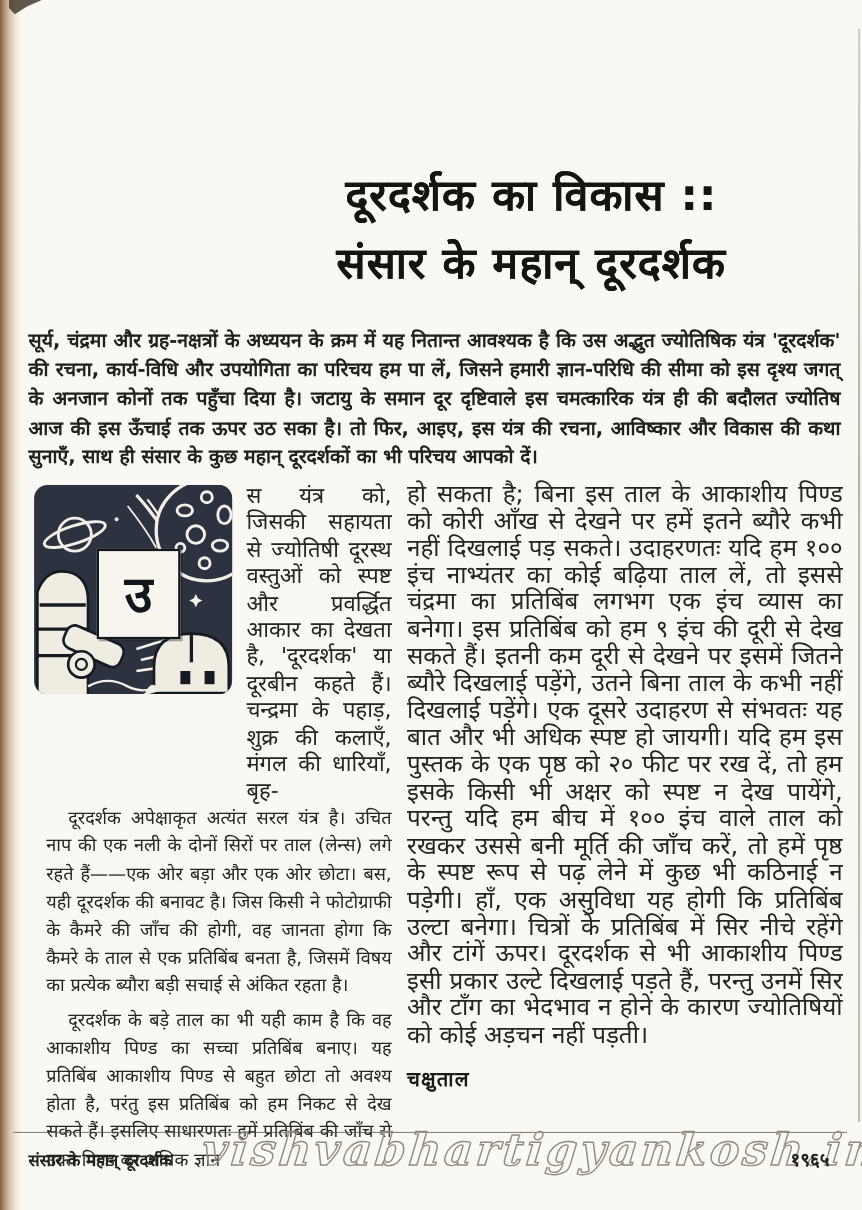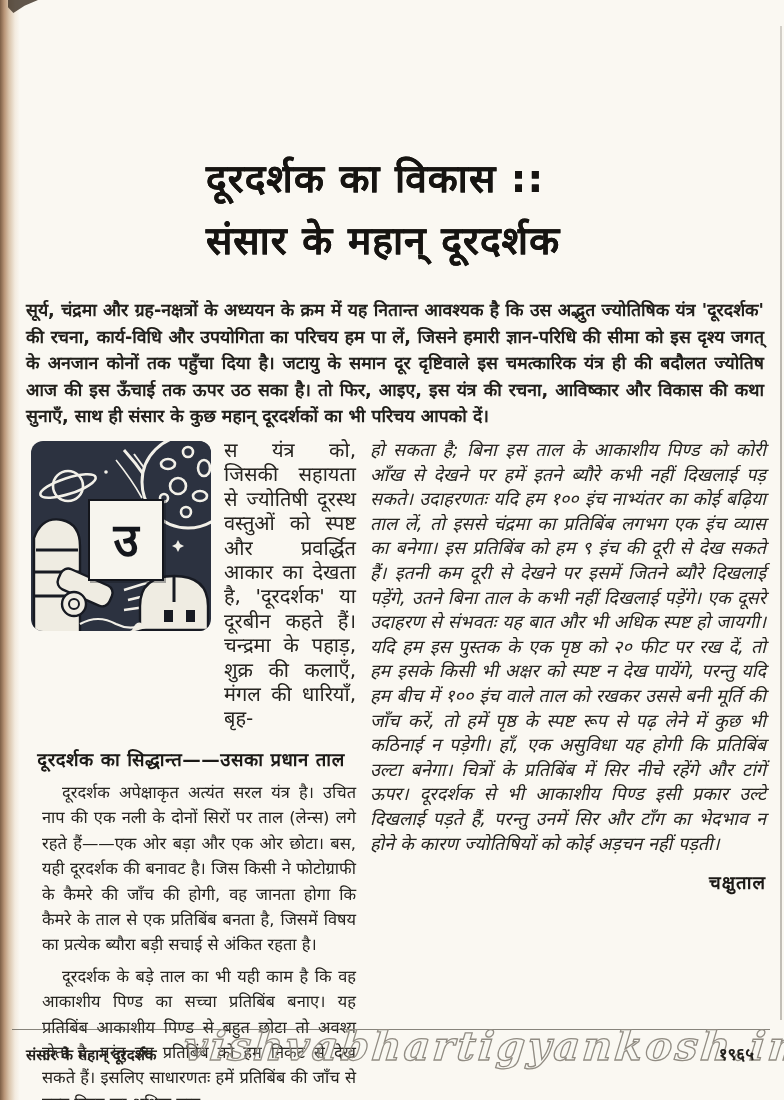--- a/index.html
+++ b/index.html
@@ -27,21 +27,21 @@
   }
   .right-edge-line {
     position:absolute; right:2px; top:26px; bottom:80px; width:2px;
     background:linear-gradient(to bottom,#c9c5bd,#a7a39a 40%,#b5b1a8);
     opacity:.8;
   }
   .content { position:absolute; left:26px; right:24px; top:0; color:#262420; }
 
   .title-block {
     position:absolute; top:148px; right:0; left:180px;
-    text-align:left;
+    text-align:center;
     font-weight:bold;
     font-size:39px;
     line-height:62px;
     color:#161411;
     letter-spacing:1px;
     text-shadow:0 0 .6px #161411;
   }
 
   .intro {
     position:absolute; top:297px; left:0; width:738px;
@@ -85,23 +85,23 @@
   .below-figure { margin-top:7px; }
   .indent { text-indent:20px;margin-left:16px; }
   .subhead-left {
     margin:15px 0 9px 0;
     font-size:18.5px; font-weight:600; color:#1b1916;
     text-align:center; letter-spacing:.5px;
   }
   .subhead-right {
     margin:13px 0 9px 0;
     font-size:18.5px; font-weight:600; color:#1b1916;
-    text-align:right; letter-spacing:1px;
-  }
-  .col-right .body-par { font-size:18px; line-height:24.6px;font-style:italic; }
+    text-align:left; letter-spacing:1px;
+  }
+  .col-right .body-par { font-size:22px; line-height:24.6px; }
 
   .footer-rule {
     position:absolute; left:12px; right:14px; top:1029px; height:1px;
     background:#56524a; opacity:.7;
   }
   .footer {
     position:absolute; left:26px; right:26px; top:1038px; height:40px;
   }
   .running-title {
     position:absolute; left:0; top:6px;
@@ -207,21 +207,20 @@
             </svg>
             <div class="drop-cap-box">
               <span class="drop-cap">उ</span>
             </div>
           </div>
 
           <div class="beside-text">स यंत्र को, जिसकी सहायता से ज्योतिषी दूरस्थ वस्तुओं को स्पष्ट और प्रवर्द्धित आकार का देखता है, 'दूरदर्शक' या दूरबीन कहते हैं। चन्द्रमा के पहाड़, शुक्र की कलाएँ, मंगल की धारियाँ, बृह-</div>
         </div>
 
 
-        <div class="subhead-left">दूरदर्शक का सिद्धान्त——उसका प्रधान ताल</div>
 
         <div class="body-par indent">दूरदर्शक अपेक्षाकृत अत्यंत सरल यंत्र है। उचित नाप की एक नली के दोनों सिरों पर ताल (लेन्स) लगे रहते हैं——एक ओर बड़ा और एक ओर छोटा। बस, यही दूरदर्शक की बनावट है। जिस किसी ने फोटोग्राफी के कैमरे की जाँच की होगी, वह जानता होगा कि कैमरे के ताल से एक प्रतिबिंब बनता है, जिसमें विषय का प्रत्येक ब्यौरा बड़ी सचाई से अंकित रहता है।</div>
         <div class="body-par indent" style="margin-top:6px">दूरदर्शक के बड़े ताल का भी यही काम है कि वह आकाशीय पिण्ड का सच्चा प्रतिबिंब बनाए। यह प्रतिबिंब आकाशीय पिण्ड से बहुत छोटा तो अवश्य होता है, परंतु इस प्रतिबिंब को हम निकट से देख सकते हैं। इसलिए साधारणतः हमें प्रतिबिंब की जाँच से उक्त पिण्ड का अधिक ज्ञान</div>
       </div>
 
       <div class="col-right">
         <div class="body-par">हो सकता है; बिना इस ताल के आकाशीय पिण्ड को कोरी आँख से देखने पर हमें इतने ब्यौरे कभी नहीं दिखलाई पड़ सकते। उदाहरणतः यदि हम १०० इंच नाभ्यंतर का कोई बढ़िया ताल लें, तो इससे चंद्रमा का प्रतिबिंब लगभग एक इंच व्यास का बनेगा। इस प्रतिबिंब को हम ९ इंच की दूरी से देख सकते हैं। इतनी कम दूरी से देखने पर इसमें जितने ब्यौरे दिखलाई पड़ेंगे, उतने बिना ताल के कभी नहीं दिखलाई पड़ेंगे। एक दूसरे उदाहरण से संभवतः यह बात और भी अधिक स्पष्ट हो जायगी। यदि हम इस पुस्तक के एक पृष्ठ को २० फीट पर रख दें, तो हम इसके किसी भी अक्षर को स्पष्ट न देख पायेंगे, परन्तु यदि हम बीच में १०० इंच वाले ताल को रखकर उससे बनी मूर्ति की जाँच करें, तो हमें पृष्ठ के स्पष्ट रूप से पढ़ लेने में कुछ भी कठिनाई न पड़ेगी। हाँ, एक असुविधा यह होगी कि प्रतिबिंब उल्टा बनेगा। चित्रों के प्रतिबिंब में सिर नीचे रहेंगे और टांगें ऊपर। दूरदर्शक से भी आकाशीय पिण्ड इसी प्रकार उल्टे दिखलाई पड़ते हैं, परन्तु उनमें सिर और टाँग का भेदभाव न होने के कारण ज्योतिषियों को कोई अड़चन नहीं पड़ती।</div>
         <div class="subhead-right">चक्षुताल</div>
       </div>
 

